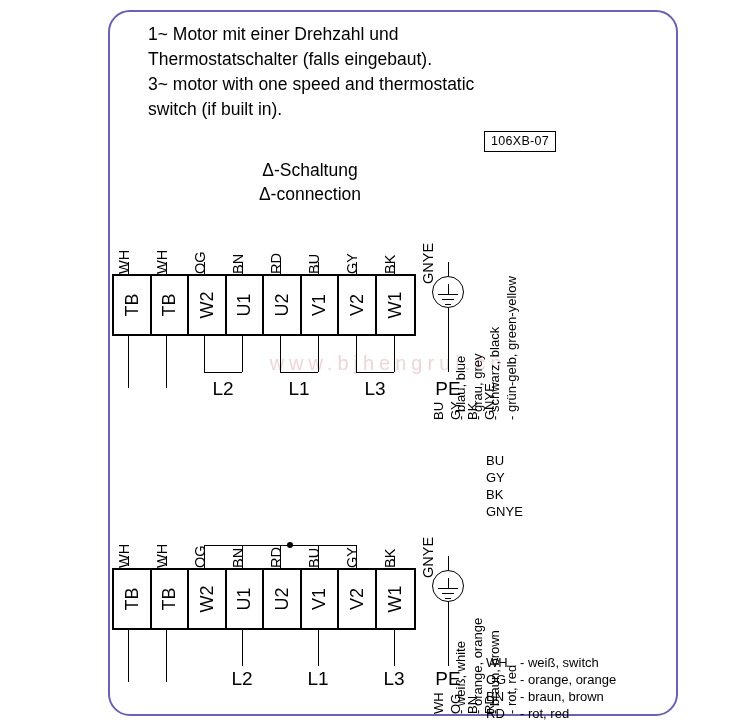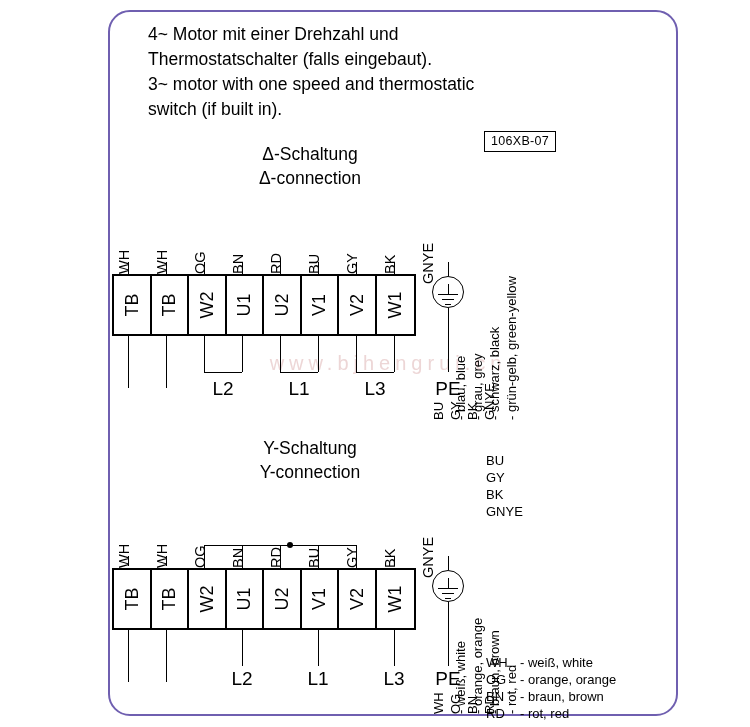--- a/index.html
+++ b/index.html
@@ -50,21 +50,21 @@
   }
   .section-title {
     position: absolute;
     width: 420px;
     text-align: center;
     font-size: 17.5px;
     line-height: 24px;
     color: #000;
     white-space: pre-line;
   }
-  #delta-title { left: 100px; top: 142px; }
+  #delta-title { left: 100px; top: 158px; }
   #y-title     { left: 100px; top: 436px; }
 
   
   .strip {
     position: absolute;
     border: 2px solid #000;
     box-sizing: border-box;
     display: flex;
     background: #fff;
   }
@@ -168,21 +168,21 @@
     margin-top: 4px;
   }
 </style>
 </head>
 <body>
 
 <div id="page">
 
   <div class="frame"></div>
 
-  <div class="headline">4~ Motor mit einer Drehzahl und
+  <div class="headline">1~ Motor mit einer Drehzahl und
 Thermostatschalter (falls eingebaut).
 3~ motor with one speed and thermostatic
 switch (if built in).</div>
 
   <div class="code-box">106XB-07</div>
 
   <div class="wm">
     <div class="w2">www.bjhengrui.cn</div>
   </div>
 
@@ -262,22 +262,20 @@
 
   <div class="legend-vert" style="left:498px; top:352px;">BU
 GY
 BK
 GNYE</div>
   <div class="legend-vert" style="left:520px; top:352px;">- blau, blue
 - grau, grey
 - schwarz, black
 - grün-gelb, green-yellow</div>
 
-  <div class="section-title" id="y-title">Y-Schaltung
-Y-connection</div>
 
   <div class="wlab" style="left:132px; top:552px;">WH</div>
   <div class="wlab" style="left:170px; top:552px;">WH</div>
   <div class="wlab" style="left:208px; top:552px;">OG</div>
   <div class="wlab" style="left:246px; top:552px;">BN</div>
   <div class="wlab" style="left:284px; top:552px;">RD</div>
   <div class="wlab" style="left:322px; top:552px;">BU</div>
   <div class="wlab" style="left:360px; top:552px;">GY</div>
   <div class="wlab" style="left:398px; top:552px;">BK</div>
   <div class="wlab" style="left:436px; top:562px;">GNYE</div>
@@ -356,18 +354,18 @@
 RD</div>
   <div class="legend-vert" style="left:520px; top:646px;">- weiß, white
 - orange, orange
 - braun, brown
 - rot, red</div>
 
   <div class="legend" style="left:486px; top:654px;">WH
 OG
 BN
 RD</div>
-  <div class="legend" style="left:520px; top:654px;">- weiß, white
+  <div class="legend" style="left:520px; top:654px;">- weiß, switch
 - orange, orange
 - braun, brown
 - rot, red</div>
 
 </div>
 
 </body></html>

